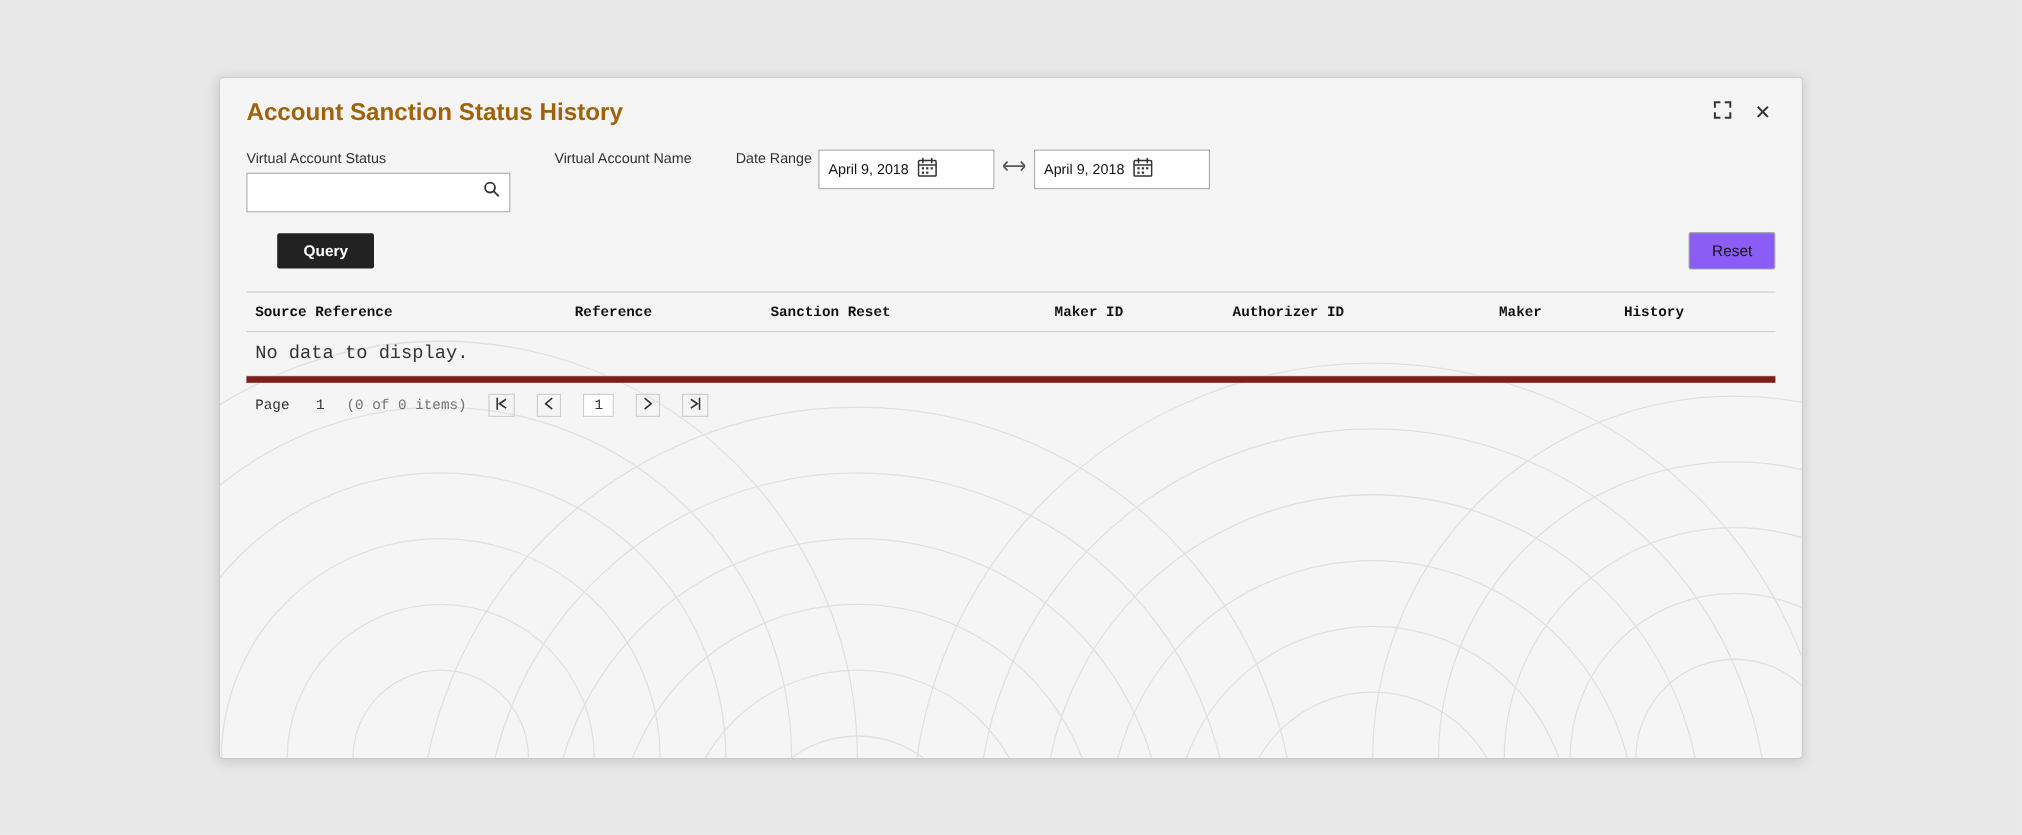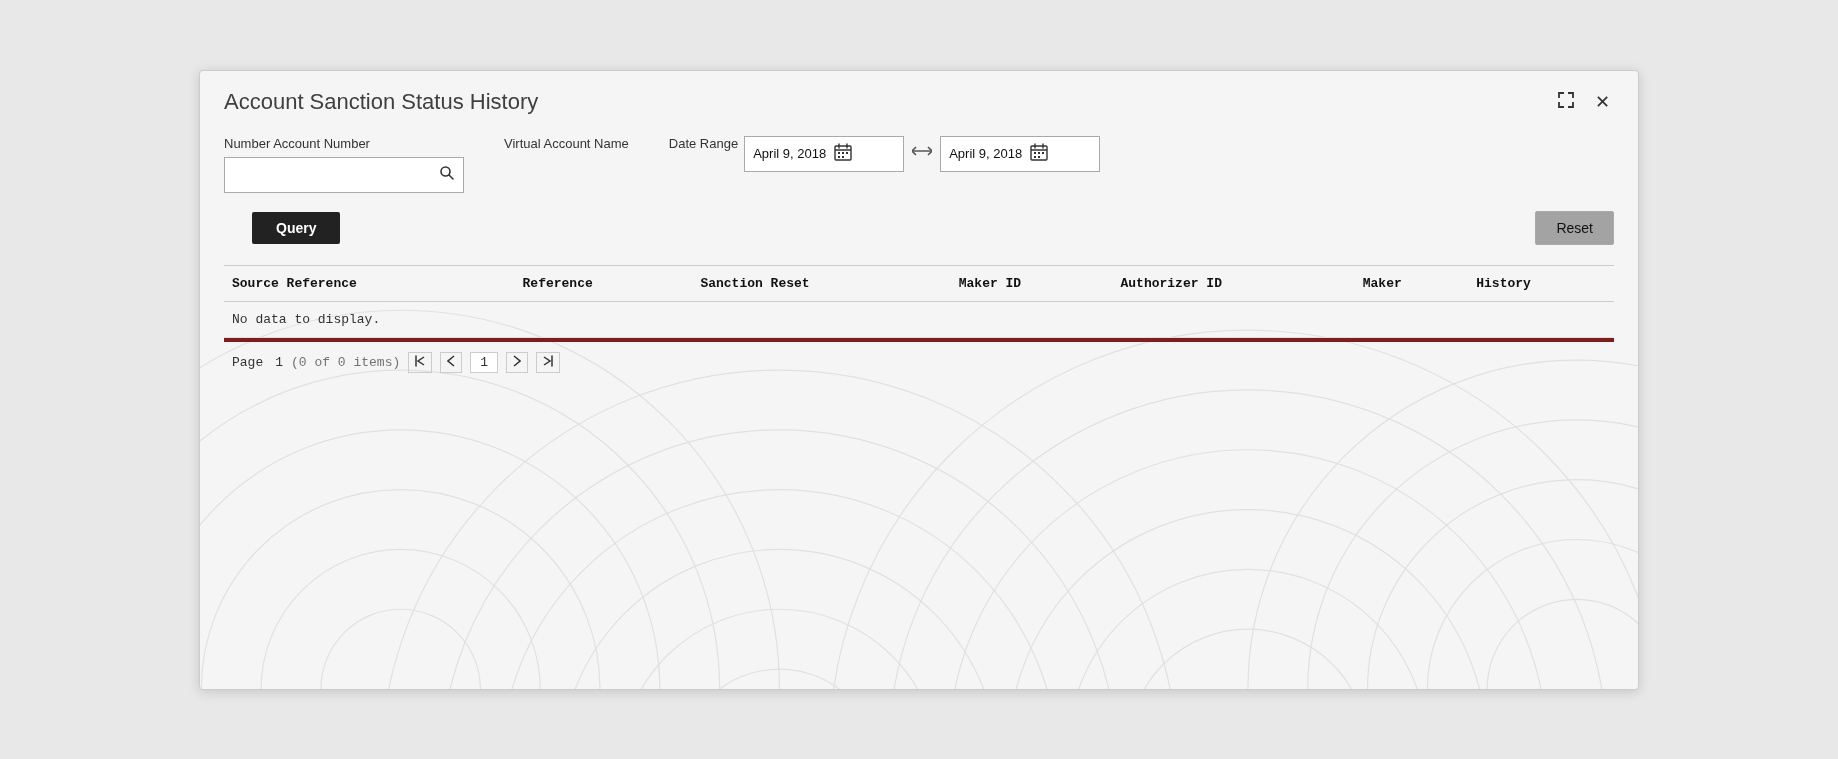--- a/index.html
+++ b/index.html
@@ -35,22 +35,22 @@
     .modal-header {
       display: flex;
       align-items: center;
       justify-content: space-between;
       padding: 18px 24px 10px 24px;
       position: relative;
       z-index: 1;
     }
     .modal-title {
       font-size: 22px;
-      font-weight: normal;
-      color: #404040;
+      font-weight: bold;
+      color: #a16207;
     }
     .header-icons {
       display: flex;
       gap: 12px;
       align-items: center;
     }
     .icon-btn {
       background: none;
       border: none;
       cursor: pointer;
@@ -143,21 +143,21 @@
       color: #fff;
       border: none;
       padding: 8px 24px;
       font-size: 14px;
       font-weight: bold;
       cursor: pointer;
       border-radius: 2px;
       margin-left: 28px;
     }
     .btn-reset {
-      background: #a3a3a3;
+      background: #8b5cf6;
       color: #111;
       border: 1px solid #aaa;
       padding: 8px 20px;
       font-size: 14px;
       cursor: pointer;
       border-radius: 2px;
     }
     .table-container {
       background: transparent;
       font-family: Liberation Mono, monospace;
@@ -173,38 +173,38 @@
     .data-table th {
       text-align: left;
       padding: 10px 8px;
       font-size: 13px;
       font-weight: 600;
       color: #111;
       background: transparent;
     }
     .data-table td {
       padding: 10px 8px;
-      font-size: 13px;
+      font-size: 17px;
       color: #333;
       border-bottom: 1px solid #e0e0e0;
       margin-top: 30px;
     }
     .no-data {
       padding: 12px 8px;
       font-size: 13px;
       color: #333;
     }
     .pagination-row {
       display: flex;
       align-items: center;
-      gap: 8px;
+      gap: 20px;
       padding: 10px 8px;
       font-size: 13px;
       color: #333;
-      border-top: 4px solid #7f1d1d;
+      border-top: 6px solid #7f1d1d;
     }
     .pagination-row .page-label {
       margin-right: 4px;
     }
     .page-num {
       font-weight: normal;
     }
     .items-count {
       color: #737373;
     }
@@ -278,21 +278,21 @@
       </button>
       <button class="icon-btn" title="Close">
         <span>✕</span>
       </button>
     </div>
   </div>
 
   <div class="modal-body">
     <div class="form-row">
       <div class="form-group">
-        <label class="form-label">Number Account Number</label>
+        <label class="form-label">Virtual Account Status</label>
         <div class="input-with-icon">
           <input type="text" style="">
           <span class="search-icon">
             <svg width="16" height="16" viewBox="0 0 16 16" fill="none" xmlns="http://www.w3.org/2000/svg">
               <circle cx="6.5" cy="6.5" r="4.5" stroke="#333" stroke-width="1.6"></circle>
               <line x1="10" y1="10" x2="14" y2="14" stroke="#333" stroke-width="1.6" stroke-linecap="round"></line>
             </svg>
           </span>
         </div>
       </div>

